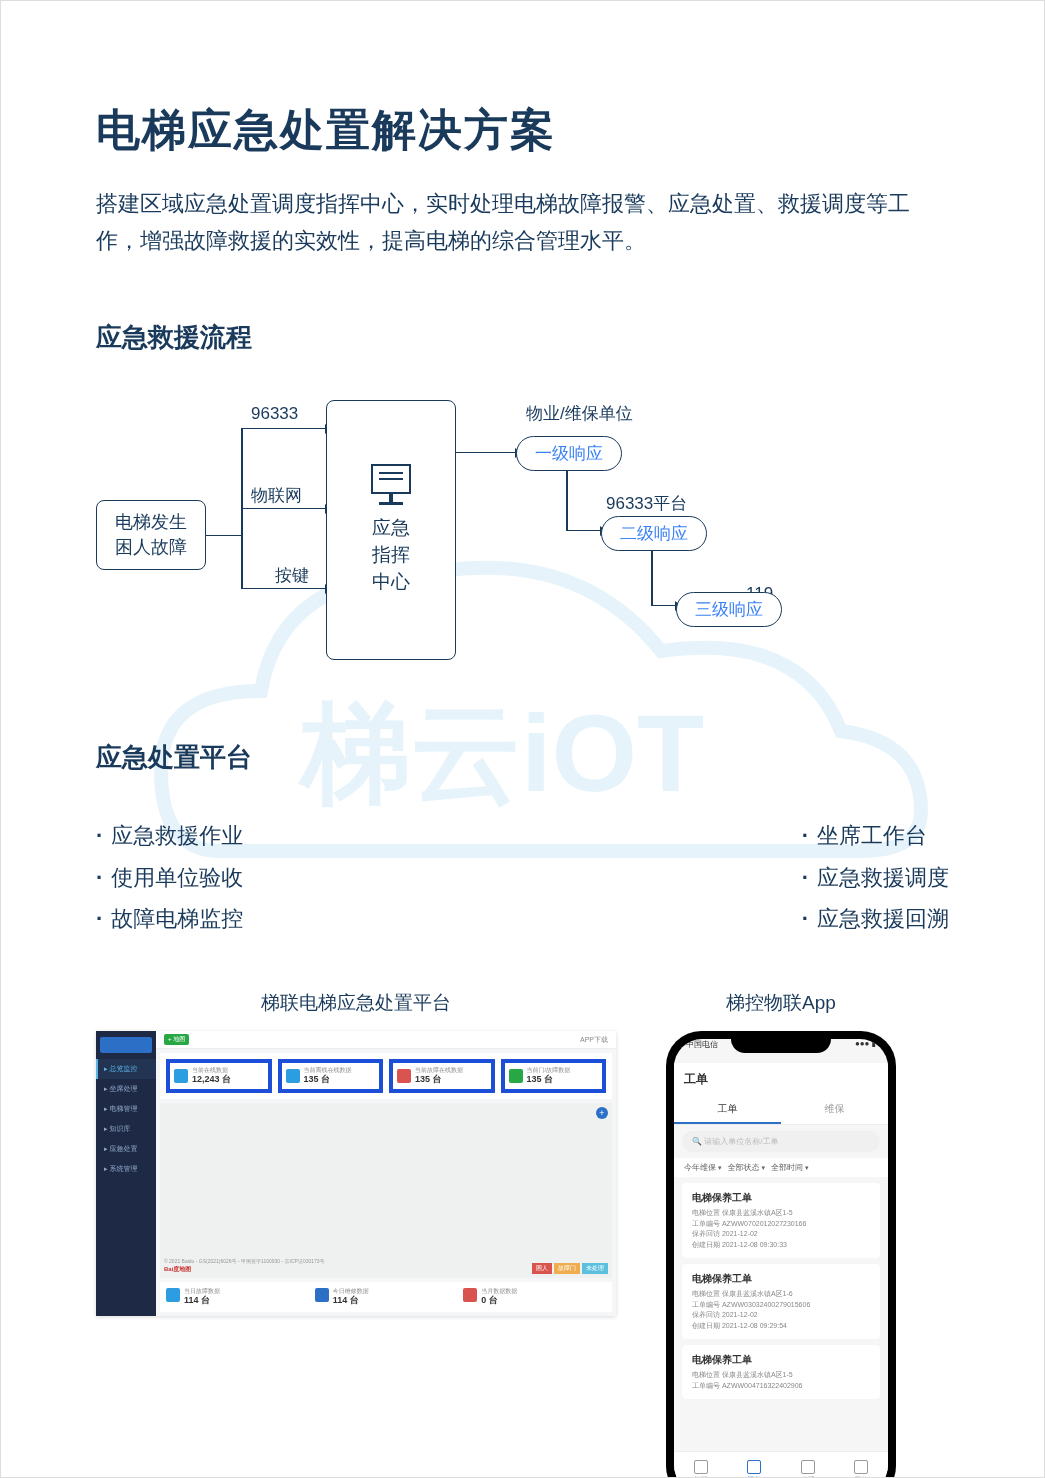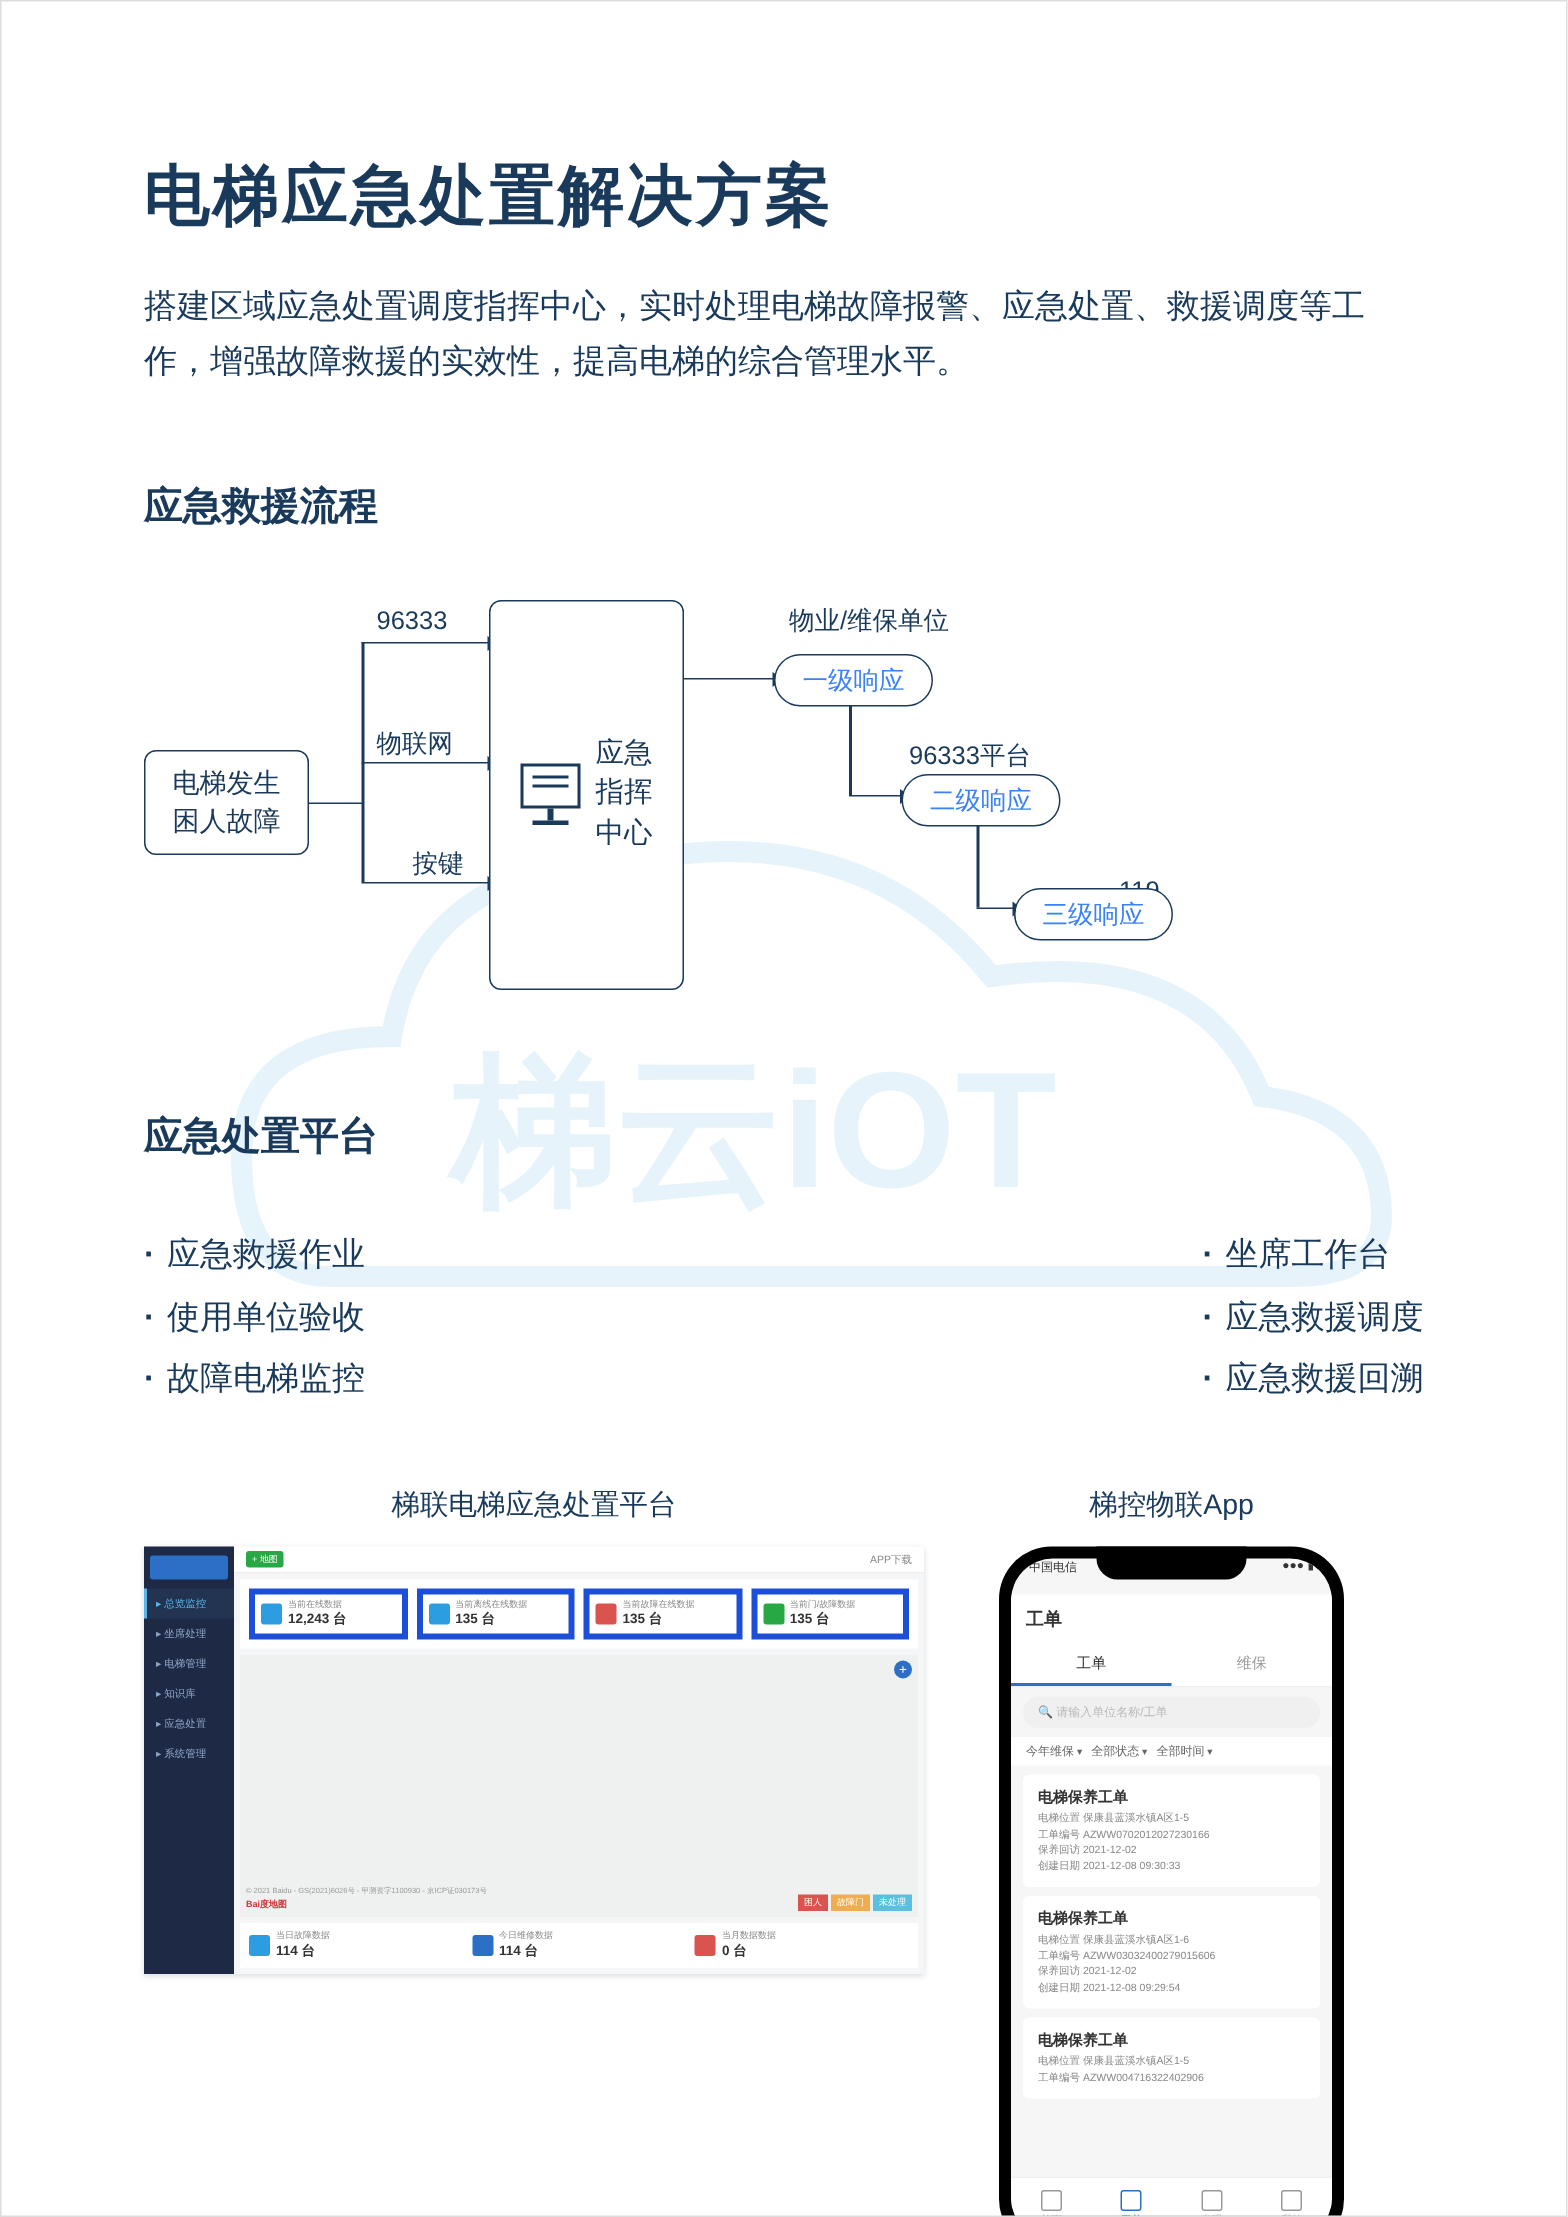--- a/index.html
+++ b/index.html
@@ -97,21 +97,21 @@
   .stat-card { flex: 1; display: flex; align-items: center; gap: 4px; padding: 4px; border: 4px solid #1d4ed8; }
   .stat-icon { width: 14px; height: 14px; border-radius: 2px; }
   .stat-text { font-size: 6px; color: #888; line-height: 1.2; }
   .stat-text b { font-size: 9px; color: #333; display: block; }
   .dash-map { flex: 1; background: #eef1f0; margin: 0 4px; position: relative; }
   .dash-map .zoom { position: absolute; right: 4px; top: 4px; width: 12px; height: 12px; background: #2c6fc7; border-radius: 50%; color: #fff; font-size: 9px; text-align: center; line-height: 12px; }
   .dash-map .baidu { position: absolute; left: 4px; bottom: 4px; font-size: 6px; color: #c33; font-weight: bold; }
   .dash-map .footer-tags { position: absolute; right: 4px; bottom: 4px; display: flex; gap: 2px; }
   .dash-map .footer-tags span { padding: 1px 4px; font-size: 6px; color: #fff; }
   .dash-bottom { display: flex; gap: 6px; padding: 6px; background: #fff; margin: 4px; }
-  .bottom-card { flex: 1; display: flex; align-items: center; gap: 4px; }
+  .bottom-card { flex: 1; display: flex; gap: 4px; }
 
   
   .phone {
     width: 230px; height: 470px; background: #000; border-radius: 35px; padding: 8px;
     position: relative;
   }
   .phone::before {
     content: ""; position: absolute; top: 0; left: 50%; transform: translateX(-50%);
     width: 100px; height: 22px; background: #000; border-radius: 0 0 14px 14px; z-index: 2;
   }
@@ -157,21 +157,21 @@
 
     <div class="fc-line" style="left:110px; top:155px; width:36px; height:1.5px;"></div>
 
     <div class="fc-line fc-arrow-r" style="left:145px; top:48px; width:85px; height:1.5px;"></div>
     <div class="fc-line fc-arrow-r" style="left:145px; top:128px; width:85px; height:1.5px;"></div>
     <div class="fc-line fc-arrow-r" style="left:145px; top:208px; width:85px; height:1.5px;"></div>
     <div class="fc-label" style="left:155px; top:24px;">96333</div>
     <div class="fc-label" style="left:155px; top:104px;">物联网</div>
     <div class="fc-label" style="left:160px; top:184px;margin-left:19px;">按键</div>
 
-    <div class="fc-box" style="left:230px; top:20px; width:130px; height:260px; flex-direction:row; gap:10px;">
+    <div class="fc-box" style="left:230px; top:20px; width:130px; height:260px; flex-direction:column; gap:10px;">
       <div class="center-icon">
         <div class="icon-box"></div>
           <div class="stand"></div>
           <div class="base"></div>
       </div>
       <div style="white-space:pre-line; font-size:19px;">应急
 指挥
 中心</div>
     </div>
 

